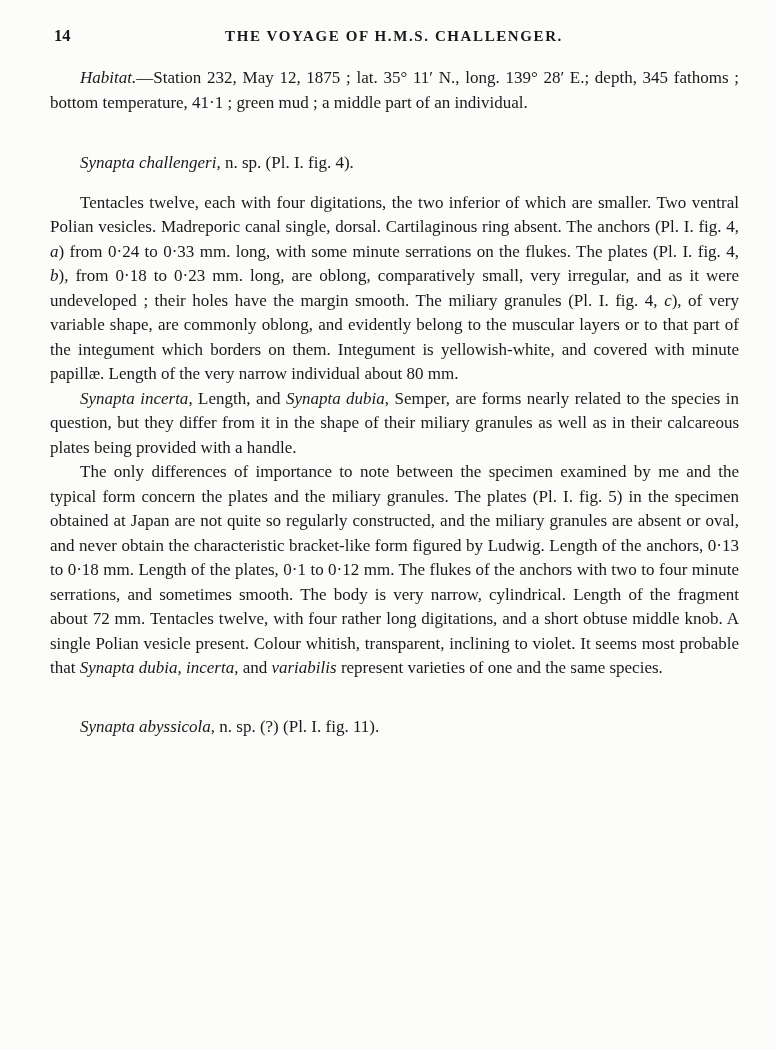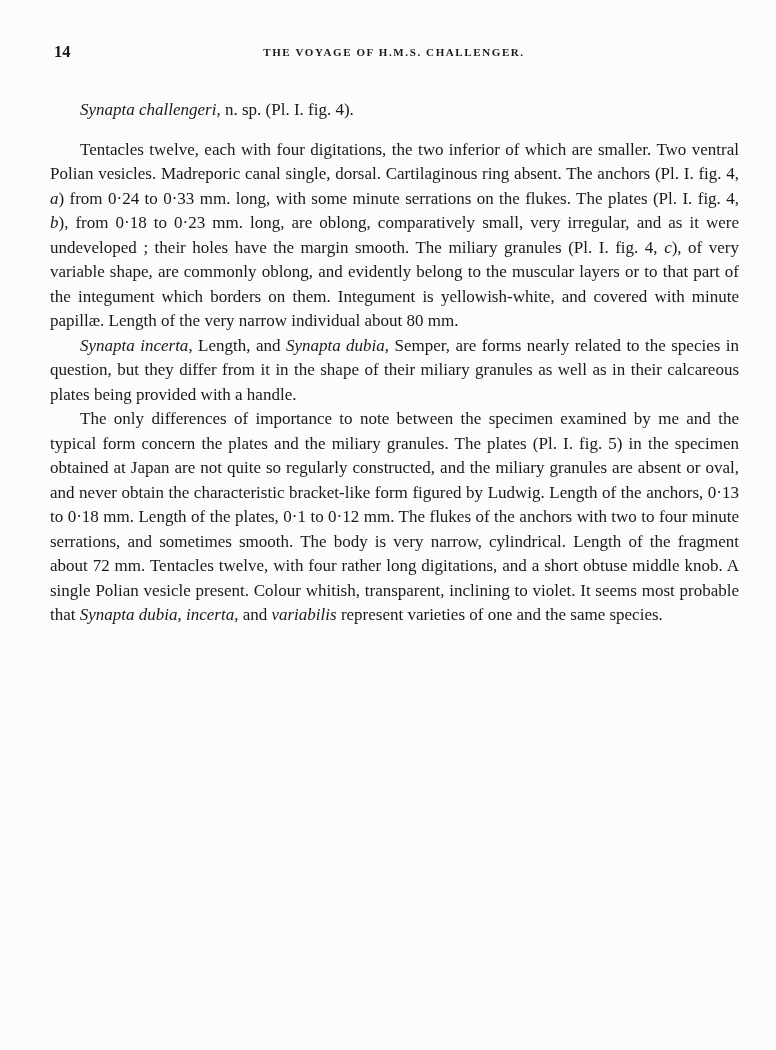--- a/index.html
+++ b/index.html
@@ -12,39 +12,39 @@
     width: 776px;
     height: 1050px;
     margin: 0 auto;
     background: #fcfcfa;
     color: #191919;
     font-family: "Liberation Serif", "DejaVu Serif", serif;
     font-size: 17px;
     line-height: 24.5px;
     overflow: hidden;
     box-sizing: border-box;
-    padding: 40px 38px 0 50px;
+    padding: 24px 38px 0 50px;
   }
   .running-header {
     position: relative;
     height: 22px;
     margin-bottom: 20px;
   }
   .page-num {
     position: absolute;
     left: 4px;
     top: 0;
     font-weight: bold;
     font-size: 16.5px;
   }
   .head-title {
     display: block;
     text-align: center;
     font-weight: bold;
-    font-size: 11px;
+    font-size: 15px;
     letter-spacing: 1.6px;
   }
   .text-block {
     width: 689px;
   }
   .para {
     margin: 0;
     text-align: justify;
     text-indent: 30px;
   }
@@ -66,29 +66,31 @@
 
 <div class="page">
 
   <header class="running-header">
     <span class="page-num">14</span>
     <span class="head-title">THE VOYAGE OF H.M.S. CHALLENGER.</span>
   </header>
 
   <main class="text-block">
 
+    <p class="para p-first"><i>Habitat.</i><span>—Station 232, May 12, 1875 ; lat. 35° 11′ N., long. 139° 28′ E.; depth, 345 fathoms ; bottom temperature, 41·1 ; green mud ; a middle part of an individual.</span></p>
 
     <p class="para sect-head"><i>Synapta challengeri</i><span>, n. sp. (Pl. I. fig. 4).</span></p>
 
     <p class="para"><span>Tentacles twelve, each with four digitations, the two inferior of which are smaller. Two ventral Polian vesicles.  Madreporic canal single, dorsal.  Cartilaginous ring absent. The anchors (Pl. I. fig. 4, </span><i>a</i><span>) from 0·24 to 0·33 mm. long, with some minute serrations on the flukes.  The plates (Pl. I. fig. 4, </span><i>b</i><span>), from 0·18 to 0·23 mm. long, are oblong, comparatively small, very irregular, and as it were undeveloped ; their holes have the margin smooth.  The miliary granules (Pl. I. fig. 4, </span><i>c</i><span>), of very variable shape, are commonly oblong, and evidently belong to the muscular layers or to that part of the integument which borders on them.  Integument is yellowish-white, and covered with minute papillæ.  Length of the very narrow individual about 80 mm.</span></p>
 
 
     <p class="para"><i>Synapta incerta</i><span>, Length, and </span><i>Synapta dubia</i><span>, Semper, are forms nearly related to the species in question, but they differ from it in the shape of their miliary granules as well as in their calcareous plates being provided with a handle.</span></p>
 
 
 
     <p class="para"><span>The only differences of importance to note between the specimen examined by me and the typical form concern the plates and the miliary granules.  The plates (Pl. I. fig. 5) in the specimen obtained at Japan are not quite so regularly constructed, and the miliary granules are absent or oval, and never obtain the characteristic bracket-like form figured by Ludwig.  Length of the anchors, 0·13 to 0·18 mm.  Length of the plates, 0·1 to 0·12 mm.  The flukes of the anchors with two to four minute serrations, and sometimes smooth.  The body is very narrow, cylindrical.  Length of the fragment about 72 mm.  Tentacles twelve, with four rather long digitations, and a short obtuse middle knob.  A single Polian vesicle present.  Colour whitish, transparent, inclining to violet.  It seems most probable that </span><i>Synapta dubia</i><span>, </span><i>incerta</i><span>, and </span><i>variabilis</i><span> represent varieties of one and the same species.</span></p>
 
+    <p class="para sect-head sect-head-last"><i>Synapta abyssicola</i><span>, n. sp. (?) (Pl. I. fig. 11).</span></p>
 
 
   </main>
 
 </div>
 
 </body></html>

